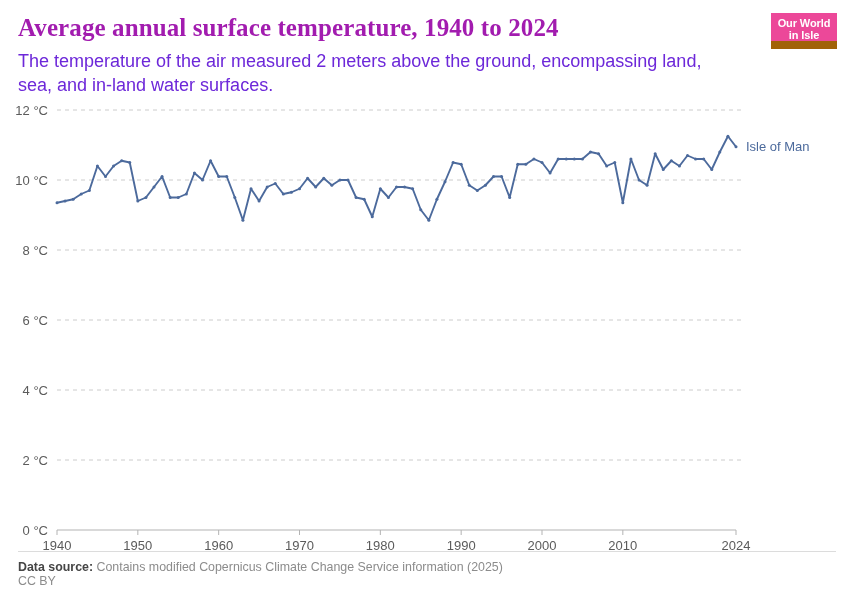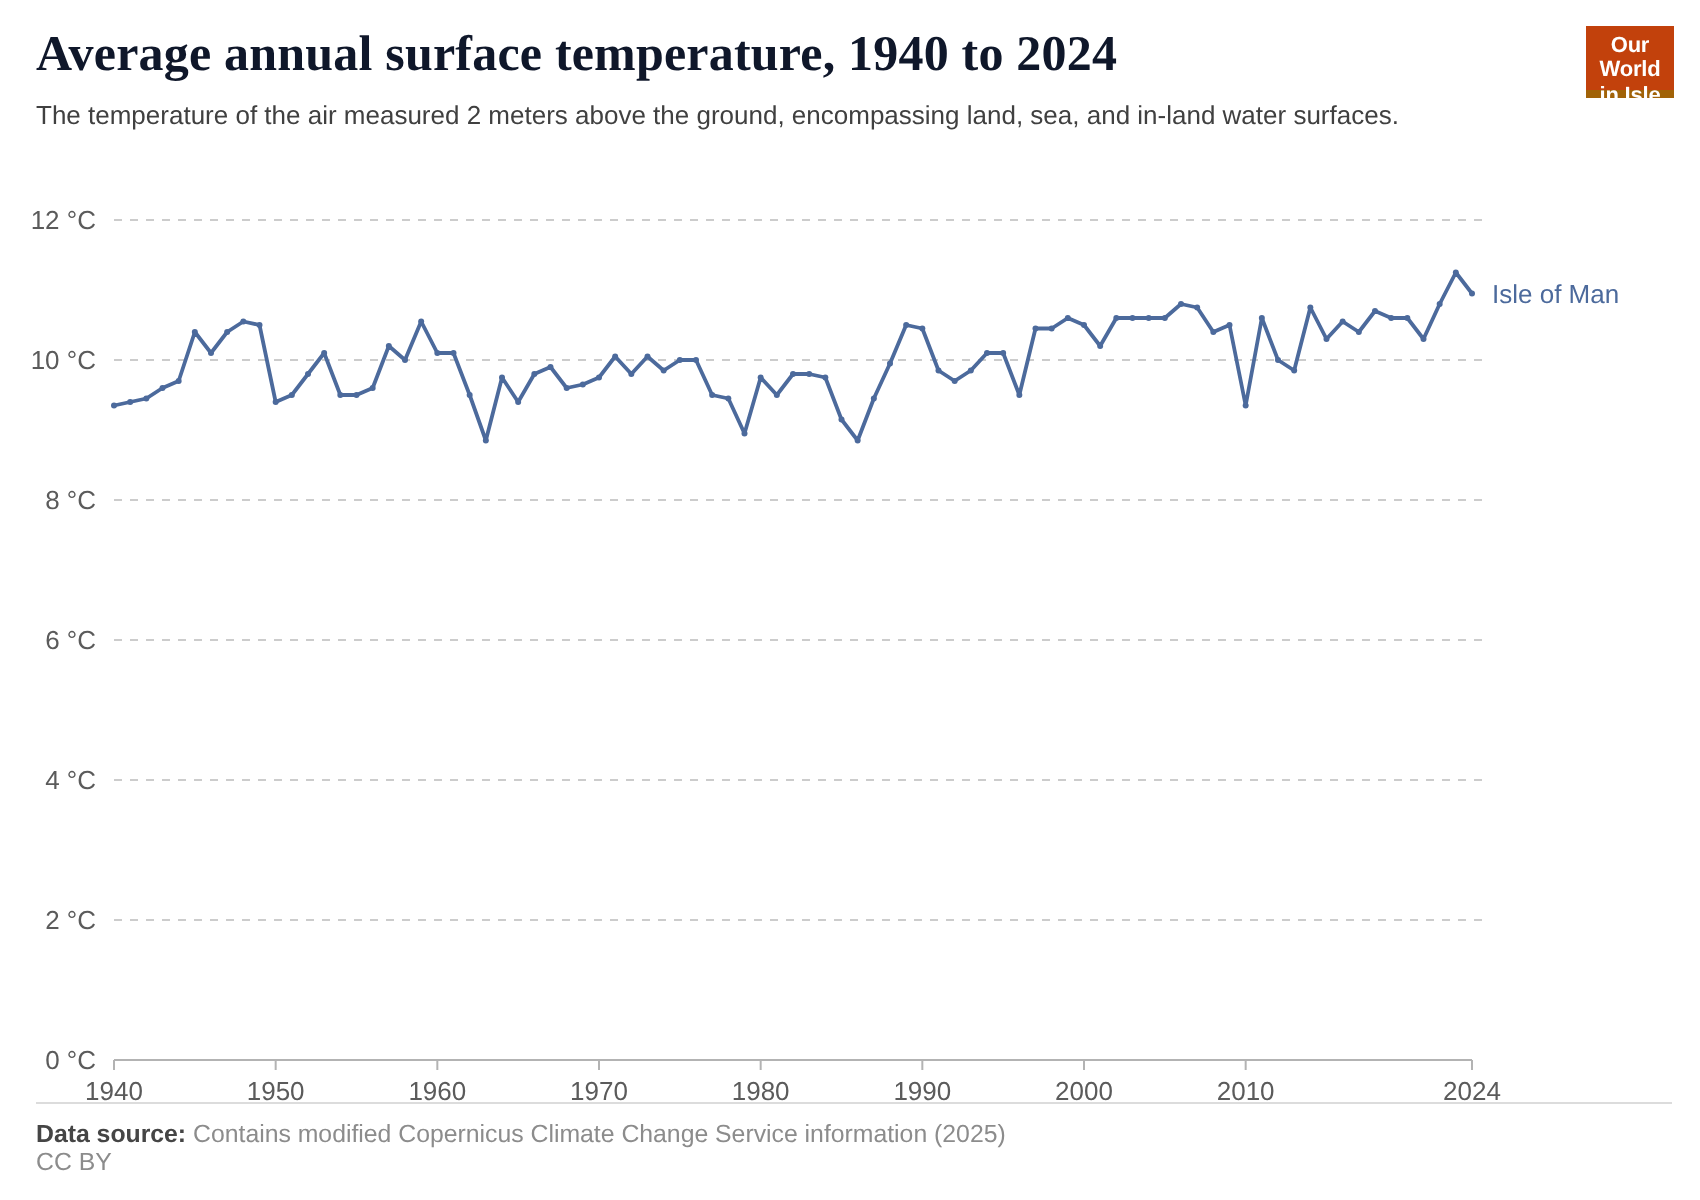--- a/index.html
+++ b/index.html
@@ -27,42 +27,42 @@
     position: absolute;
     left: 18px;
     top: 14px;
     width: 740px;
   }
   .chart-title {
     font-family: "Liberation Serif", serif;
     font-size: 25px;
     font-weight: 700;
     letter-spacing: 0.1px;
-    color: #0f172a;
+    color: #a21caf;
     margin: 0;
     line-height: 1.12;
   }
   .chart-subtitle {
     font-family: "Liberation Sans", sans-serif;
-    font-size: 13px;
-    color: #404040;
+    font-size: 18px;
+    color: #6d28d9;
     margin: 7px 0 0 0;
     line-height: 1.34;
     max-width: 712px;
   }
 
   
   .owid-logo {
     position: absolute;
     right: 13px;
     top: 13px;
-    width: 44px;
+    width: 66px;
     height: 36px;
-    background: #c2410c;
-    border-bottom: 4px solid #a16207;
+    background: #ec4899;
+    border-bottom: 8px solid #a16207;
     box-sizing: border-box;
     color: #ffffff;
     text-align: center;
     font-family: "Liberation Sans", sans-serif;
     font-size: 11px;
     font-weight: 700;
     line-height: 1.12;
     padding-top: 4px;
     letter-spacing: -0.1px;
   }

